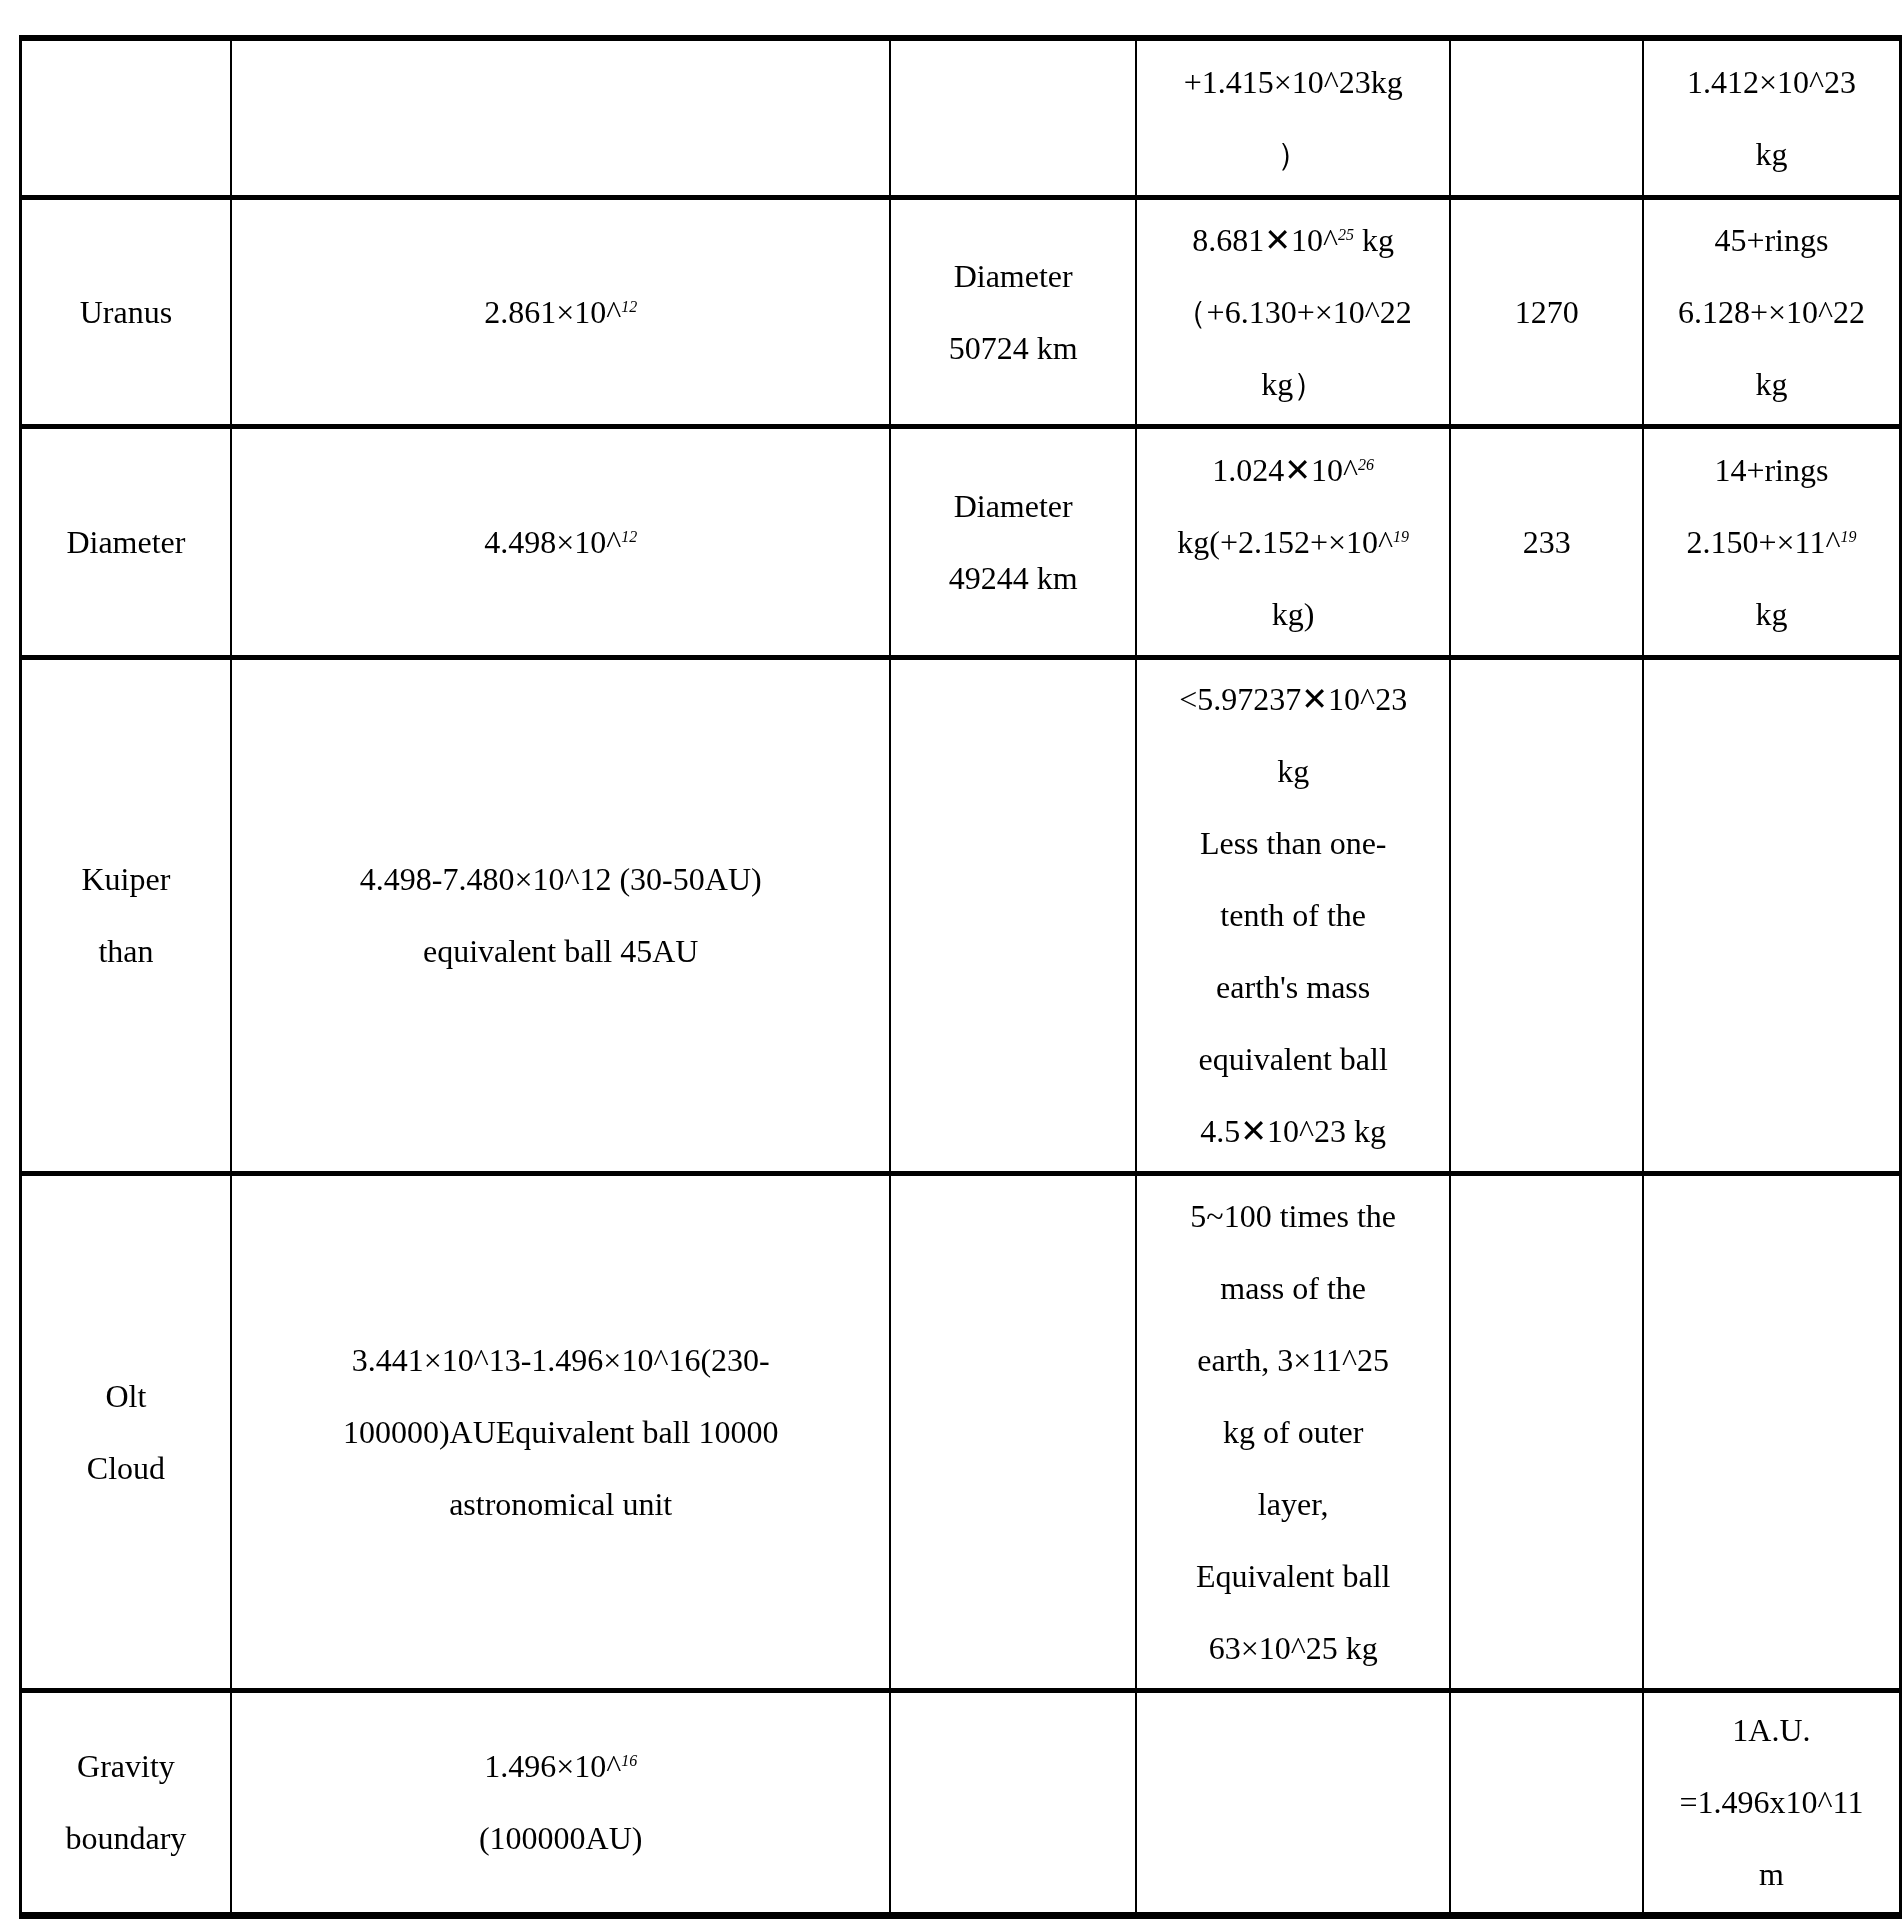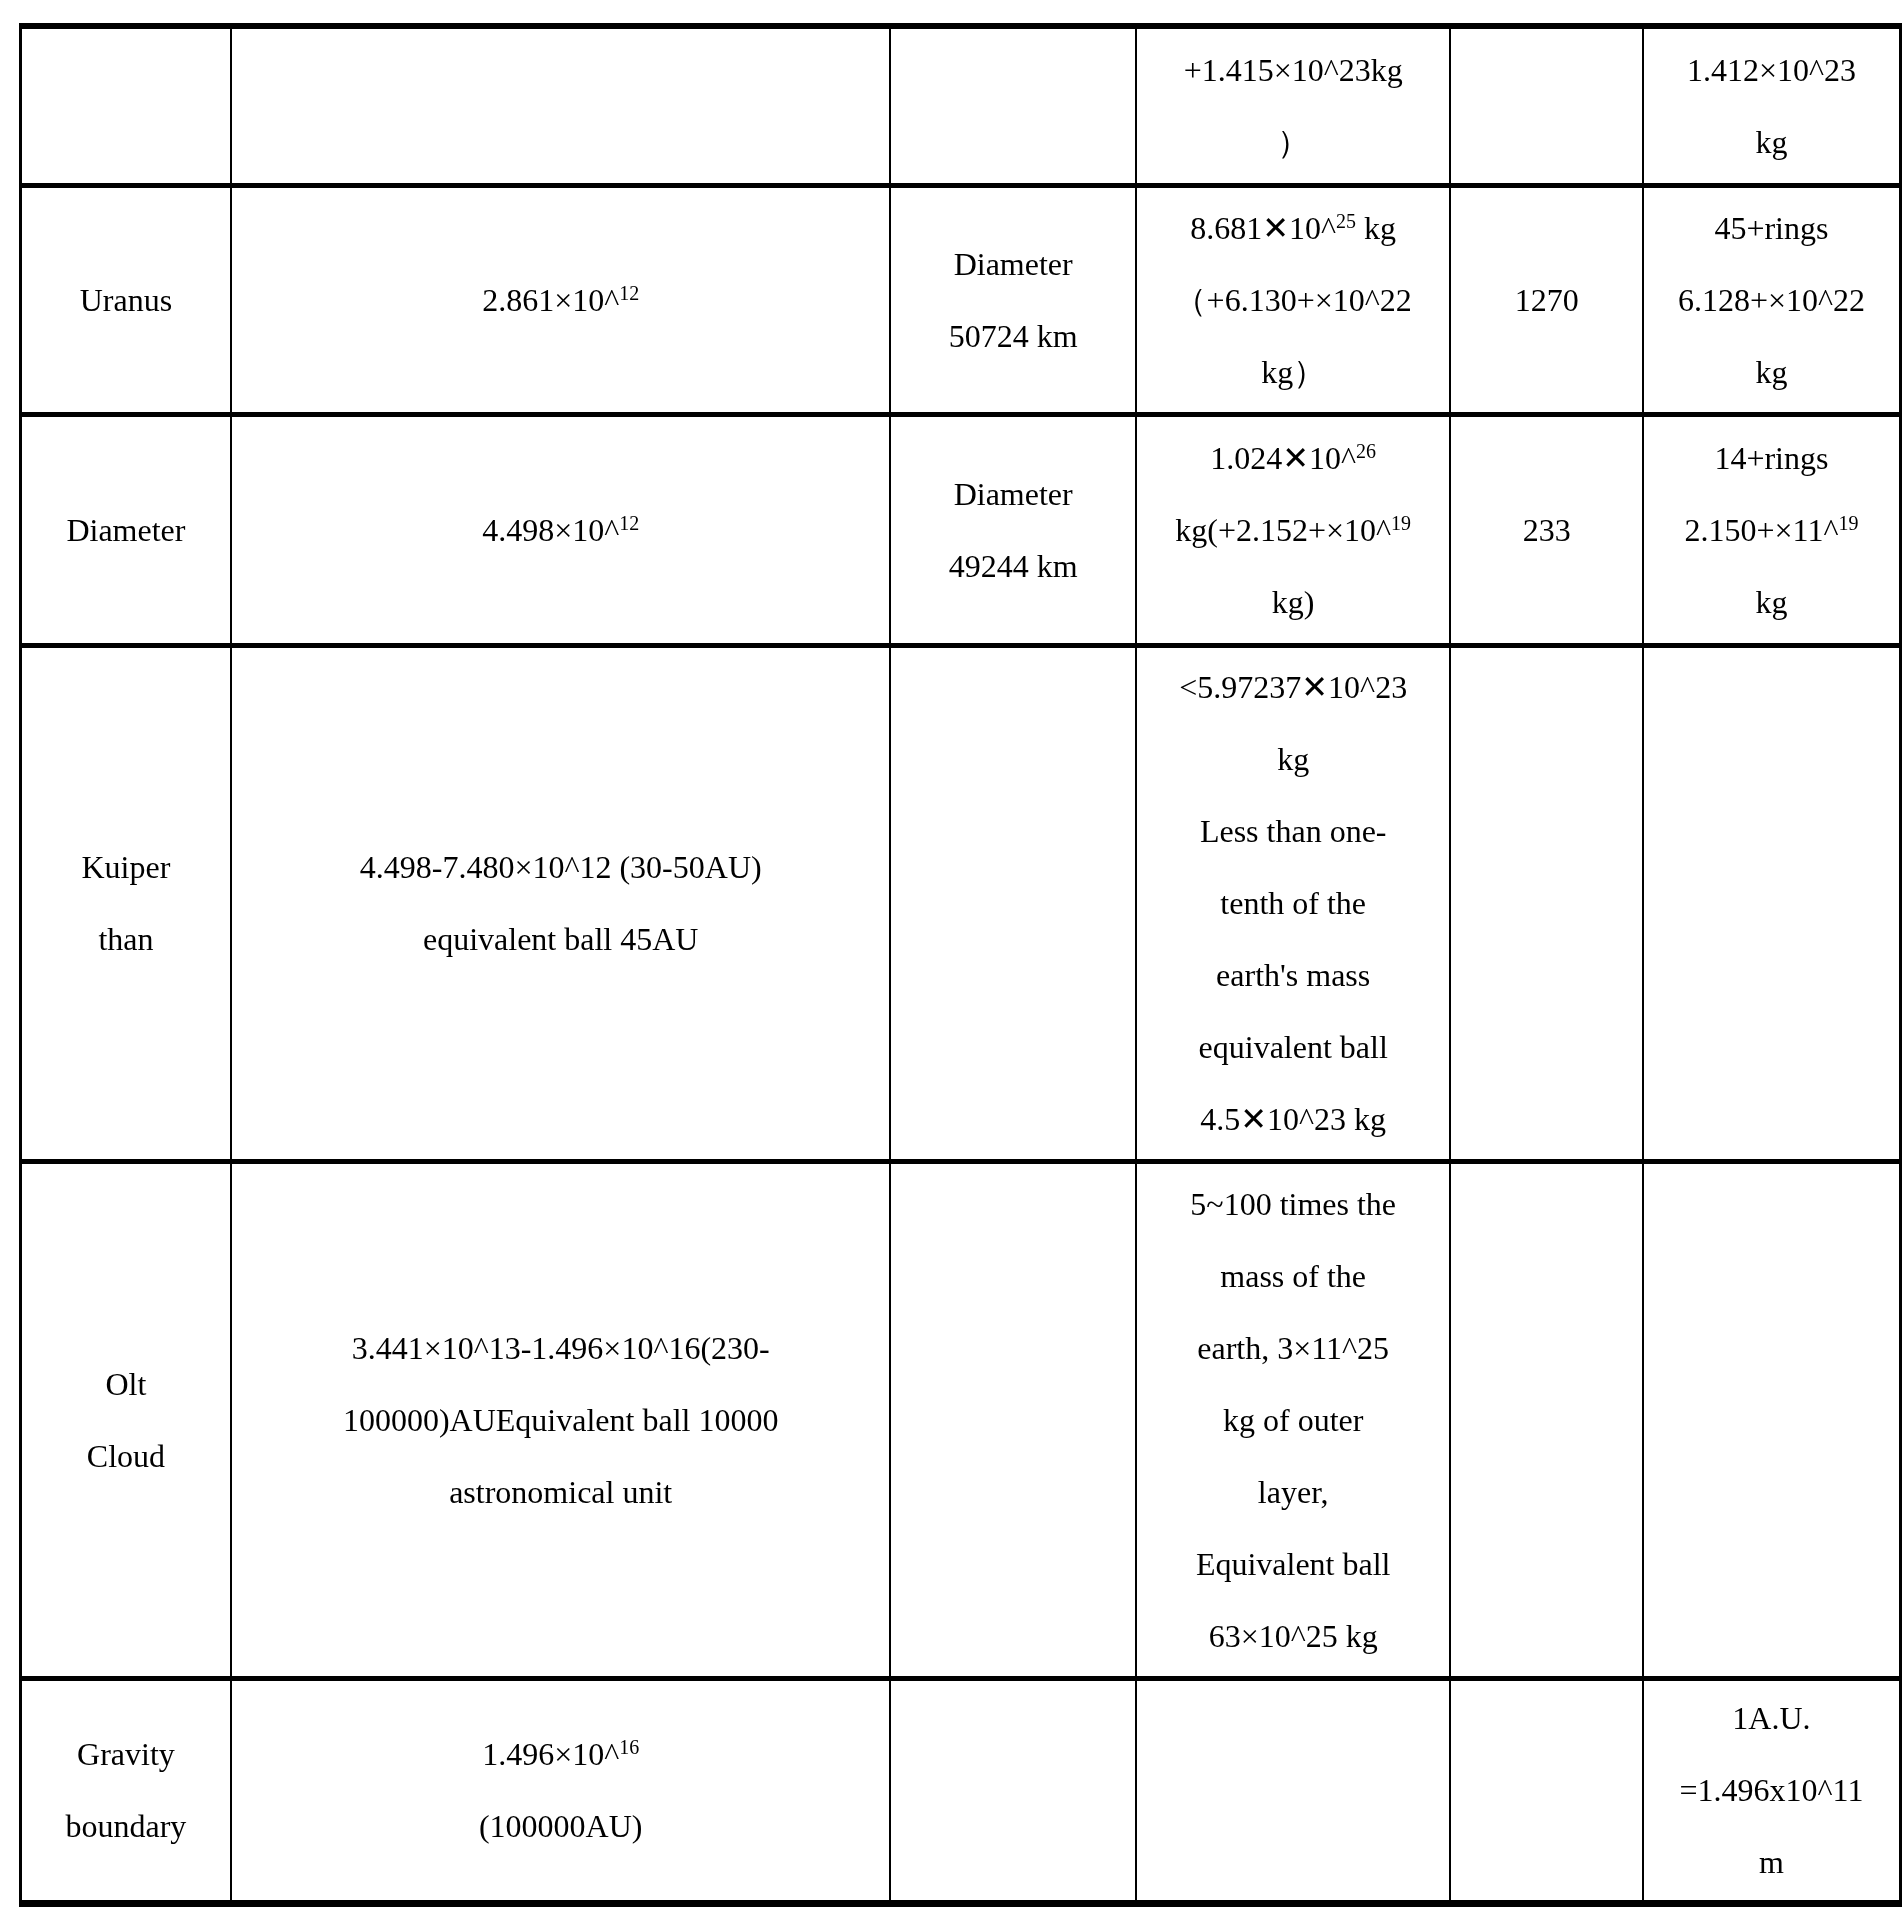--- a/index.html
+++ b/index.html
@@ -1,34 +1,34 @@
 <!DOCTYPE html>
 <html style="font-size:8px"><head>
 <meta charset="utf-8">
 <style>
   html, body { margin: 0; padding: 0; background: #ffffff; }
   body { width: 1903px; height: 1926px; position: relative; overflow: hidden;
          font-family: "Liberation Serif", "DejaVu Serif", serif; color: #000; }
   table.grid {
-    position: absolute; left: 18.7px; top: 23px;
+    position: absolute; left: 18.7px; top: 35px;
     width: 1881px; height: 1877px;
     border-collapse: collapse; table-layout: fixed;
     border-top: 6px solid #000; border-bottom: 7px solid #000;
     border-left: 3px solid #000; border-right: 3px solid #000;
   }
   td {
     border: 2.5px solid #000;
     text-align: center; vertical-align: middle;
     font-size: 32px; line-height: 72px;
     padding: 0 10px;
     white-space: pre-line;
     word-wrap: break-word;
   }
   tr.r-thick td { border-top: 5px solid #000; }
-  sup { font-size: 20px; line-height: 0; vertical-align: 11px; }
+  sup { font-size: 16px; line-height: 0; vertical-align: 11px; font-style: italic; }
 </style>
 </head>
 <body>
 
 <table class="grid">
   <colgroup>
     <col style="width:211px">
     <col style="width:659px">
     <col style="width:246px">
     <col style="width:314px">

